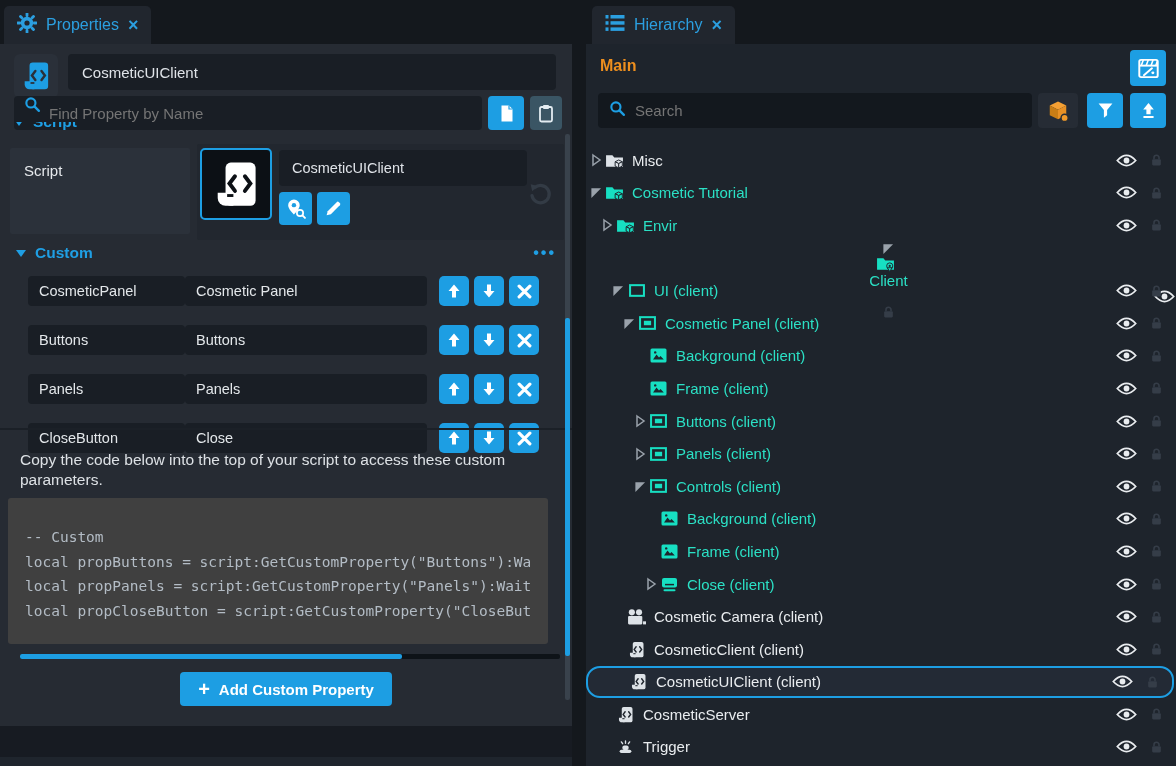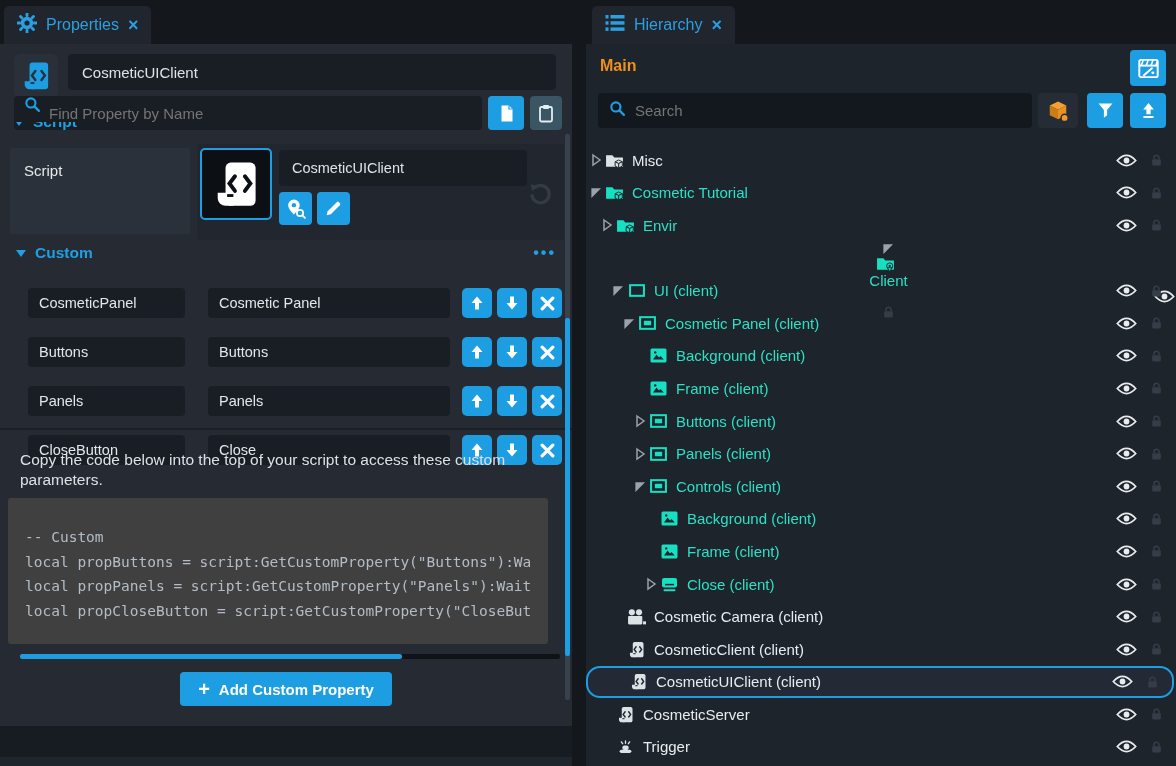--- a/index.html
+++ b/index.html
@@ -43,24 +43,24 @@
   .script-name-box{position:absolute;left:82px;top:6px;width:248px;height:36px;background:#191e25;border-radius:4px;
        line-height:36px;padding:0 13px;font-size:14.5px;color:#dfe3e8}
   .pin-btn{left:82px;top:48px;width:33px;height:33px}
   .pencil-btn{left:120px;top:48px;width:33px;height:33px}
   .undo-wrap{position:absolute;left:330px;top:38px;width:26px;height:26px}
 
   .custom-header{position:absolute;left:16px;top:200px;width:540px;display:flex;align-items:center;gap:9px}
   .dots{margin-left:auto;color:#1f9fe4;font-size:16px;letter-spacing:2px;font-weight:bold;cursor:pointer}
 
   .custom-rows{position:absolute;left:0;top:232px;width:572px}
-  .custom-row{display:flex;align-items:flex-end;height:42px;margin:0 0 7px 28px}
+  .custom-row{display:flex;align-items:flex-start;height:42px;margin:0 0 7px 28px}
   .cr-name{width:157px;height:30px;line-height:30px;background:#191e25;border-radius:4px;padding:0 11px;font-size:14.5px;color:#e3e7ea}
   .cr-value{width:242px;height:30px;line-height:30px;background:#191e25;border-radius:4px;padding:0 11px;
-       font-size:14.5px;color:#e3e7ea;margin-left:23px}
+       font-size:14.5px;color:#e3e7ea;margin-left:0}
   .cr-btn{width:30px;height:30px;margin-left:5px;border:none;border-radius:5px;background:#1d9ee3;
        display:flex;align-items:center;justify-content:center;cursor:pointer}
   .cr-btn:first-of-type{margin-left:12px}
   .custom-divider{position:absolute;left:0;top:384px;width:572px;height:2px;background:#1b2027}
 
   .help-text{position:absolute;left:20px;top:406px;width:505px;font-size:15.5px;line-height:20px;color:#dde1e5}
   .code-block{position:absolute;left:8px;top:454px;width:540px;height:146px;background:#404040;border-radius:3px;
        padding:27px 0 0 17px;overflow:hidden}
   .code-line{font-family:"DejaVu Sans Mono",monospace;font-size:14.5px;line-height:24.5px;color:#b3bcc5;white-space:pre}
   .hscroll{position:absolute;left:20px;top:610px;width:540px;height:5px;background:#0e1318;border-radius:2px}

